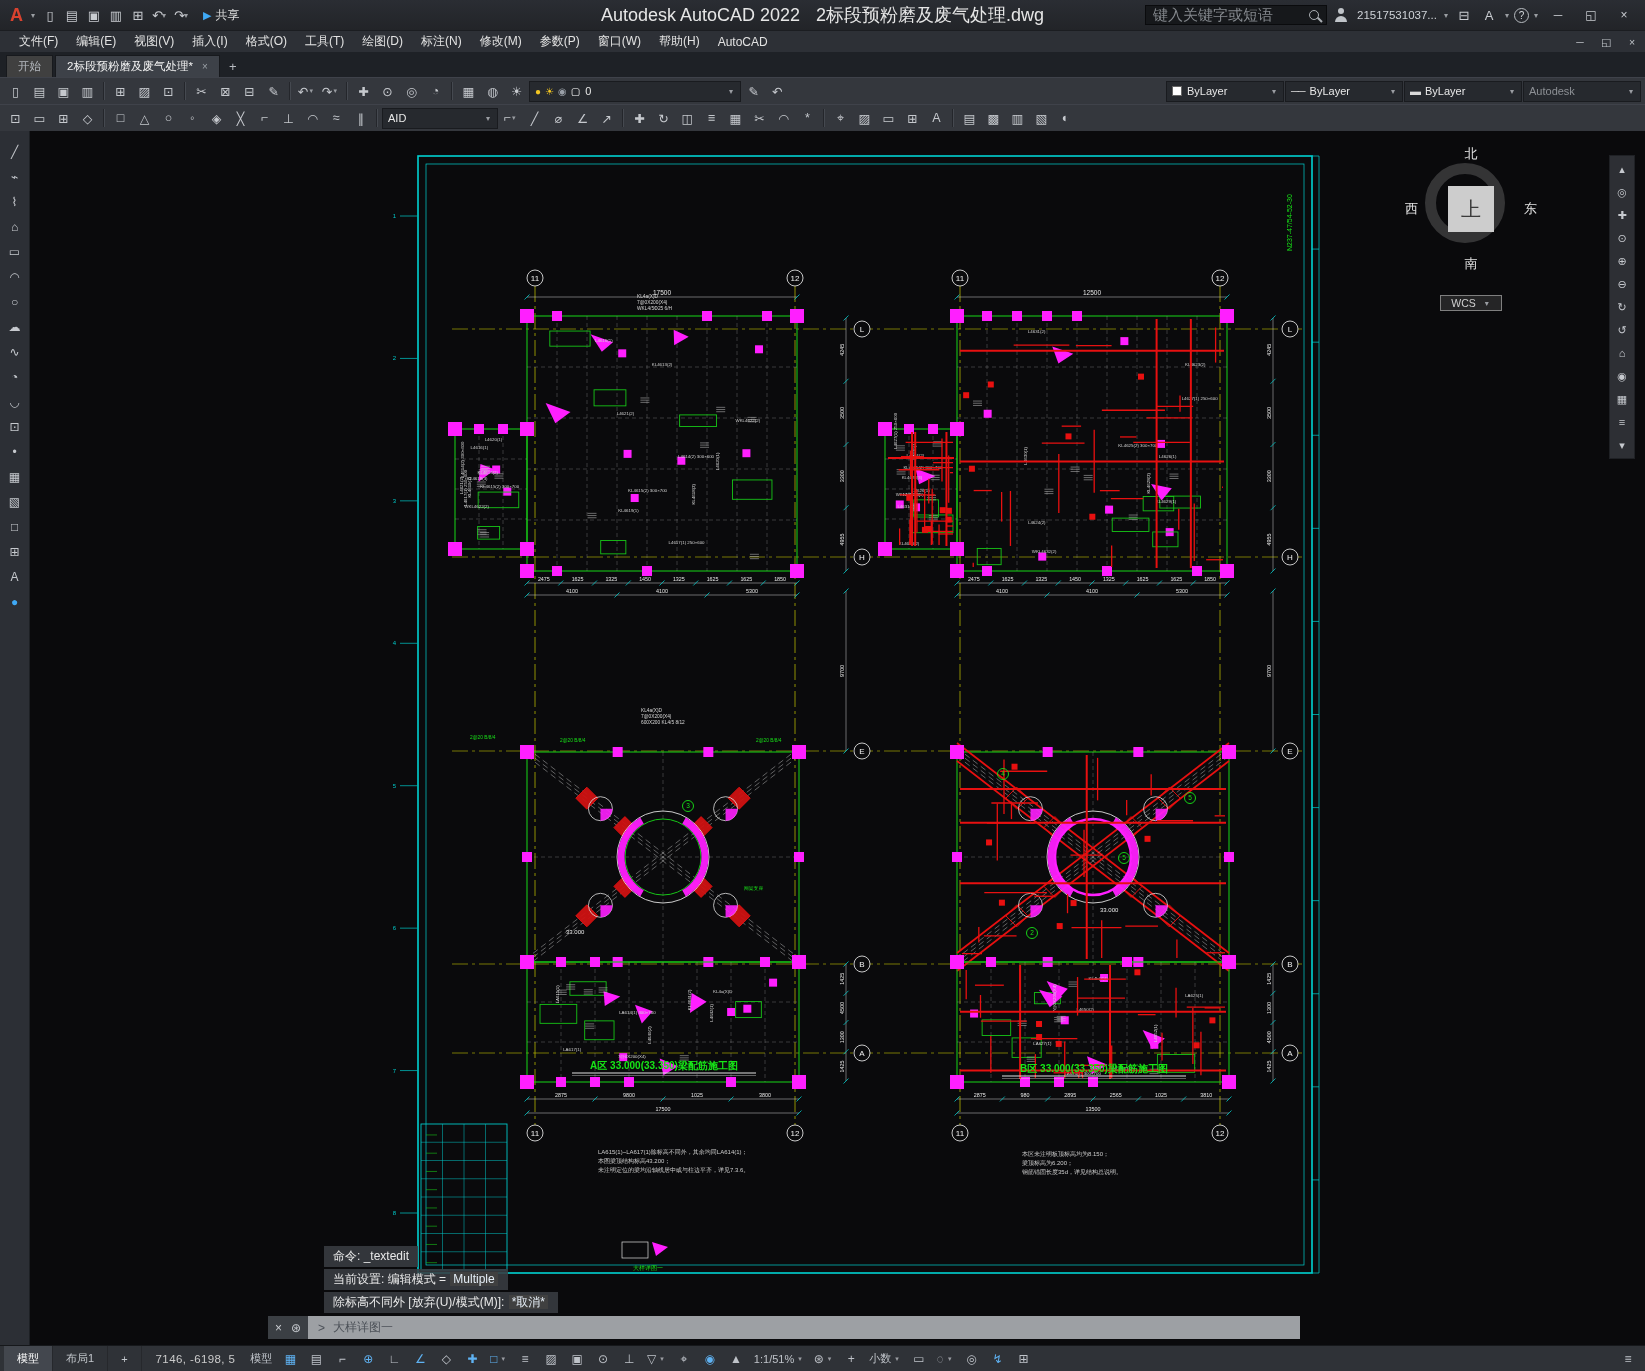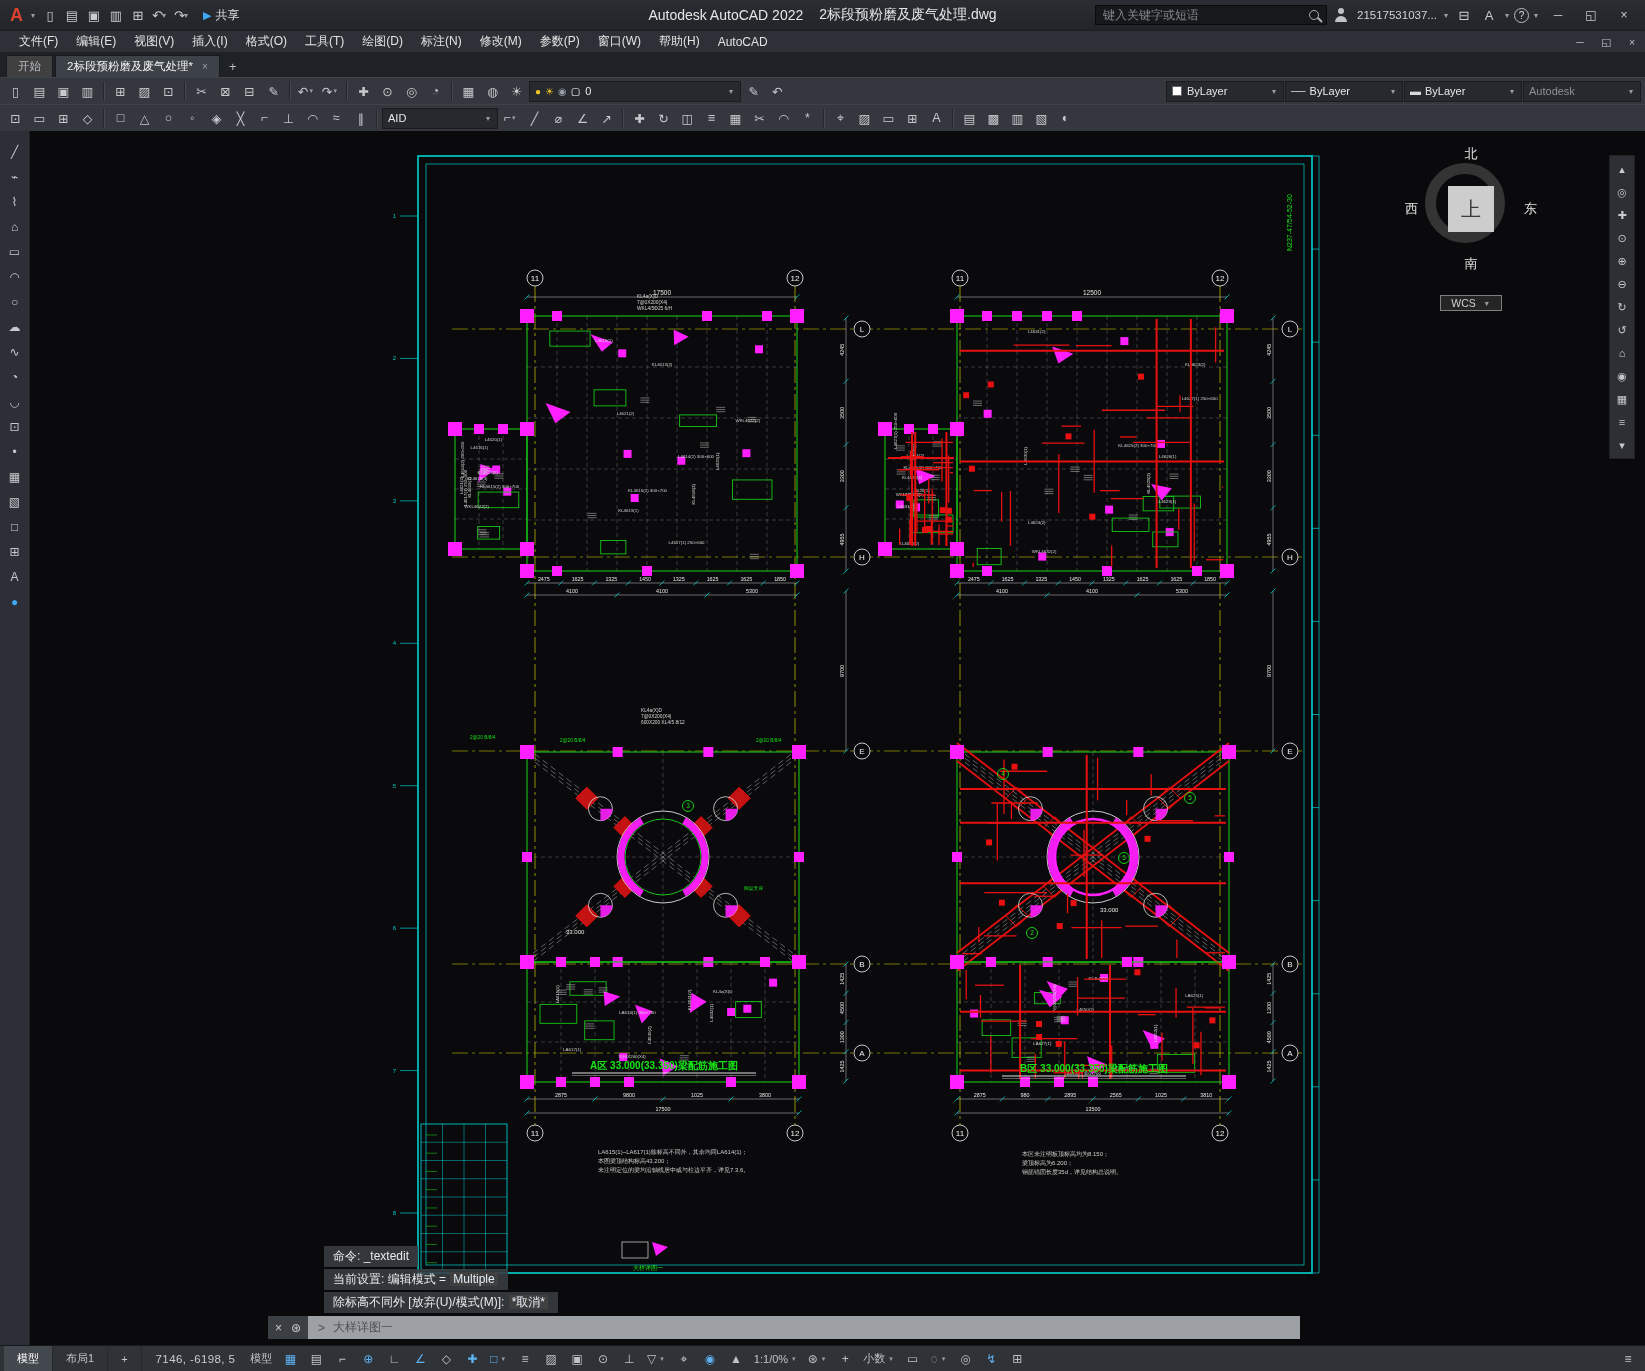--- a/index.html
+++ b/index.html
@@ -8,23 +8,23 @@
   .win{display:flex;flex-direction:column;width:100%;height:100%}
 
   
   .titlebar{height:30px;background:linear-gradient(#2a2d33,#222428);display:flex;align-items:center;padding:0 6px;gap:2px;position:relative;flex:0 0 auto}
   .logo{color:#d8422f;font-weight:bold;font-size:18px;padding:0 4px}
   .caret{font-size:8px;color:#9a9da2;padding:0 2px}
   .tb-ic{width:22px;height:22px;display:flex;align-items:center;justify-content:center;color:#c9ccd1;font-size:13px}
   .tb-ic .caret{margin-left:-3px}
   .share{display:flex;align-items:center;gap:4px;padding:0 8px;color:#dcdcdc}
   .share .shic{color:#3fa9f5;font-size:11px}
-  .title-center{position:absolute;left:50%;transform:translateX(-50%);top:0;height:100%;display:flex;align-items:center;gap:16px;font-size:14px;color:#e6e6e6;white-space:nowrap;pointer-events:none}
+  .title-center{position:absolute;left:50%;transform:translateX(-50%);top:0;height:100%;display:flex;align-items:center;gap:16px;font-size:18px;color:#e6e6e6;white-space:nowrap;pointer-events:none}
   .tb-right{margin-left:auto;display:flex;align-items:center;gap:3px}
-  .search{display:flex;align-items:center;background:#16181b;border:1px solid #0a0b0d;height:20px;width:232px;padding:0 7px;color:#84888d;font-size:12px;gap:6px}
+  .search{display:flex;align-items:center;background:#16181b;border:1px solid #0a0b0d;height:20px;width:182px;padding:0 7px;color:#84888d;font-size:15px;gap:6px}
   .search .ph{flex:1;overflow:hidden;white-space:nowrap}
   .mag{width:10px;height:10px;border:1.6px solid #a9adb2;border-radius:50%;position:relative;flex:0 0 auto}
   .mag::after{content:"";position:absolute;width:6px;height:1.6px;background:#a9adb2;transform:rotate(45deg);right:-5px;bottom:-2px}
   .person{width:14px;height:14px;position:relative;display:inline-block}
   .person::before{content:"";position:absolute;left:4px;top:0;width:6px;height:6px;border-radius:50%;background:#c0c4c9}
   .person::after{content:"";position:absolute;left:1px;bottom:0;width:12px;height:6px;border-radius:6px 6px 0 0;background:#c0c4c9}
   .uid{color:#cfd3d8;font-size:11.5px;padding:0 2px}
   .helpq{width:15px;height:15px;border:1px solid #b7bbc0;border-radius:50%;display:flex;align-items:center;justify-content:center;font-size:10px;color:#d4d8dc}
   .winbtn{width:30px;height:30px;display:flex;align-items:center;justify-content:center;color:#c6c9ce;font-size:12px}
 
@@ -1496,21 +1496,21 @@
         <div class="sbi">
           <span class="g" style="">⌖</span>
         </div>
         <div class="sbi active">
           <span class="g" style="">◉</span>
         </div>
         <div class="sbi">
           <span class="g" style="">▲</span>
         </div>
         <div class="sbi">
-          <span class="t">1:1/0%</span>
+          <span class="t">1:1/51%</span>
           <span class="caret">▾</span>
         </div>
         <div class="sbi">
           <span class="g" style="">⊛</span>
           <span class="caret">▾</span>
         </div>
         <div class="sbi">
           <span class="g" style="">+</span>
         </div>
         <div class="sbi">

